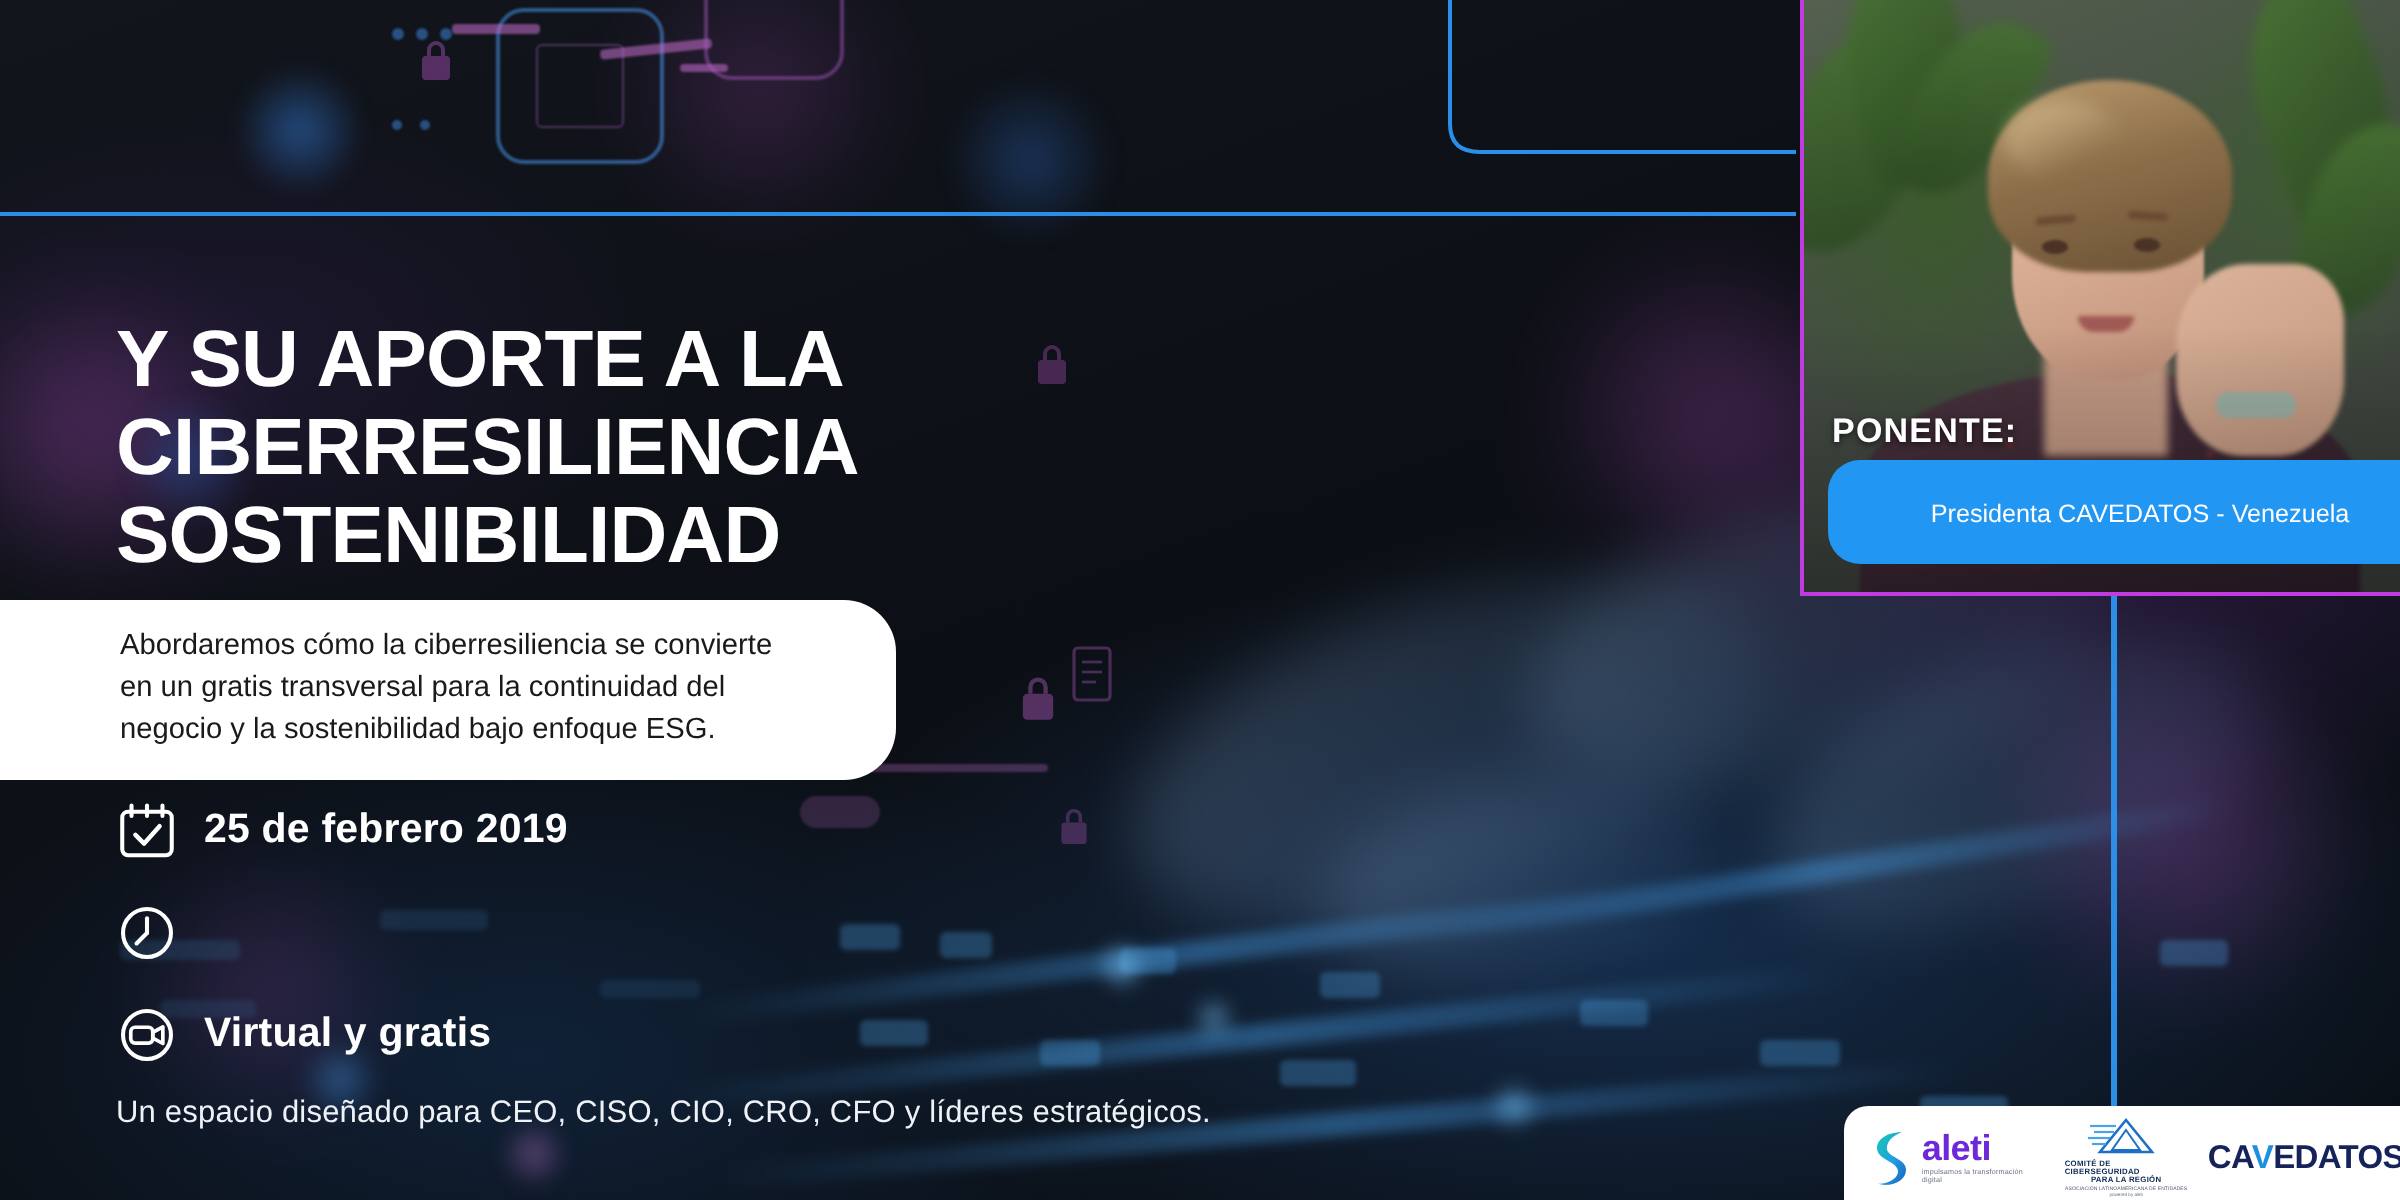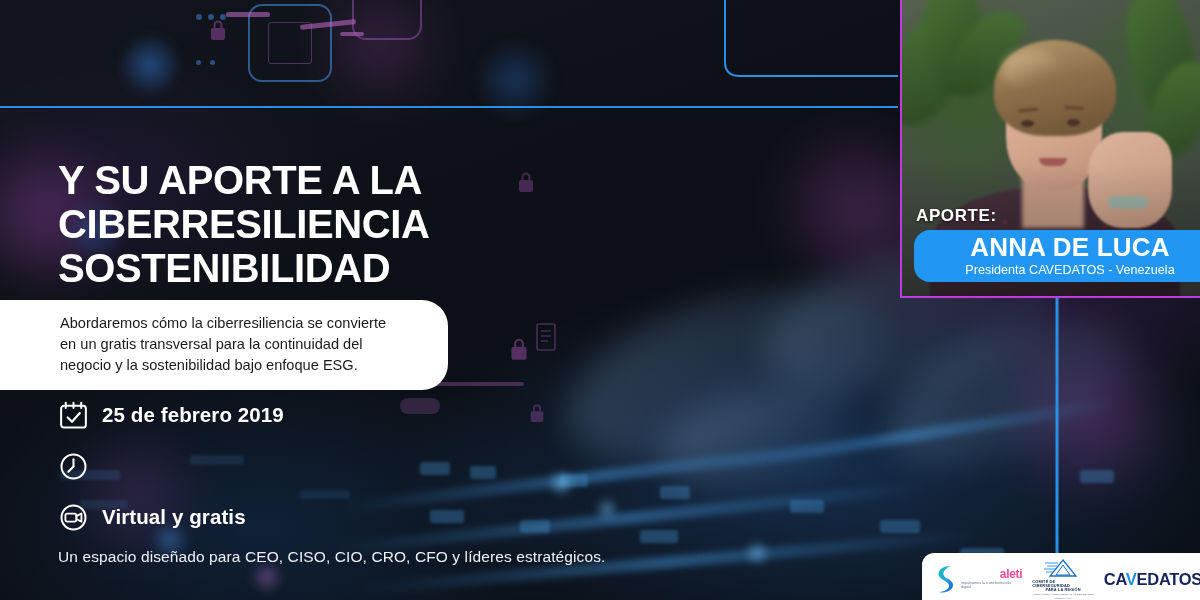--- a/index.html
+++ b/index.html
@@ -217,21 +217,21 @@
   }
 
   
   .logo-bar {
     position:absolute; left:922px; top:553px; width:290px; height:52px;
     background:#ffffff; border-radius:12px 0 0 0;
     display:flex; align-items:center; gap:10px; padding:0 10px 0 12px;
   }
   .logo-aleti { display:flex; align-items:center; gap:5px; }
   .aleti-text { display:flex; flex-direction:column; line-height:1; }
-  .aleti-name { font-size:12px; font-weight:700; color:#ec4899; letter-spacing:-.3px;text-align:right; }
+  .aleti-name { font-size:18px; font-weight:700; color:#6d28d9; letter-spacing:-.3px; }
   .aleti-tag { font-size:3.6px; color:#6b7285; letter-spacing:.1px; margin-top:2px; }
 
   .logo-comite { display:flex; flex-direction:column; align-items:center; line-height:1; }
   .comite-l1 { font-size:3.9px; font-weight:700; color:#0e2a55; letter-spacing:.15px; margin-top:2px; }
   .comite-l2 { font-size:3.9px; font-weight:700; color:#0e2a55; letter-spacing:.15px; }
   .comite-l3 { font-size:2.5px; color:#4e5a70; margin-top:2px; letter-spacing:.05px; }
   .comite-l4 { font-size:2.3px; color:#6b7285; margin-top:1px; }
 
   .logo-cave { font-size:16.5px; font-weight:700; color:#16235a; letter-spacing:-.3px; }
   .logo-cave .v { color:#1f8fe0; }
@@ -404,24 +404,23 @@
     <div class="brow" style="left:116px; top:108px; transform:rotate(-5deg);"></div>
     <div class="brow" style="left:162px; top:106px; transform:rotate(4deg);"></div>
     <div class="eye" style="left:119px; top:120px;"></div>
     <div class="eye" style="left:165px; top:119px;"></div>
     <div class="mouth"></div>
     <div class="arm"></div>
     <div class="watch"></div>
     <div class="photo-shade"></div>
   </div>
 
-  <div class="ponente-label">APORTE:</div>
+  <div class="ponente-label">PONENTE:</div>
 
   <div class="name-banner">
-    <div class="name-main">ANNA DE LUCA</div>
     <div class="name-sub">Presidenta CAVEDATOS - Venezuela</div>
   </div>
 </div>
 
 <div class="logo-bar">
 
   <div class="logo-aleti">
     <svg width="22" height="32" viewBox="0 0 22 32">
       <defs>
         <linearGradient id="aletiGrad" x1="0" y1="0" x2="1" y2="1">

